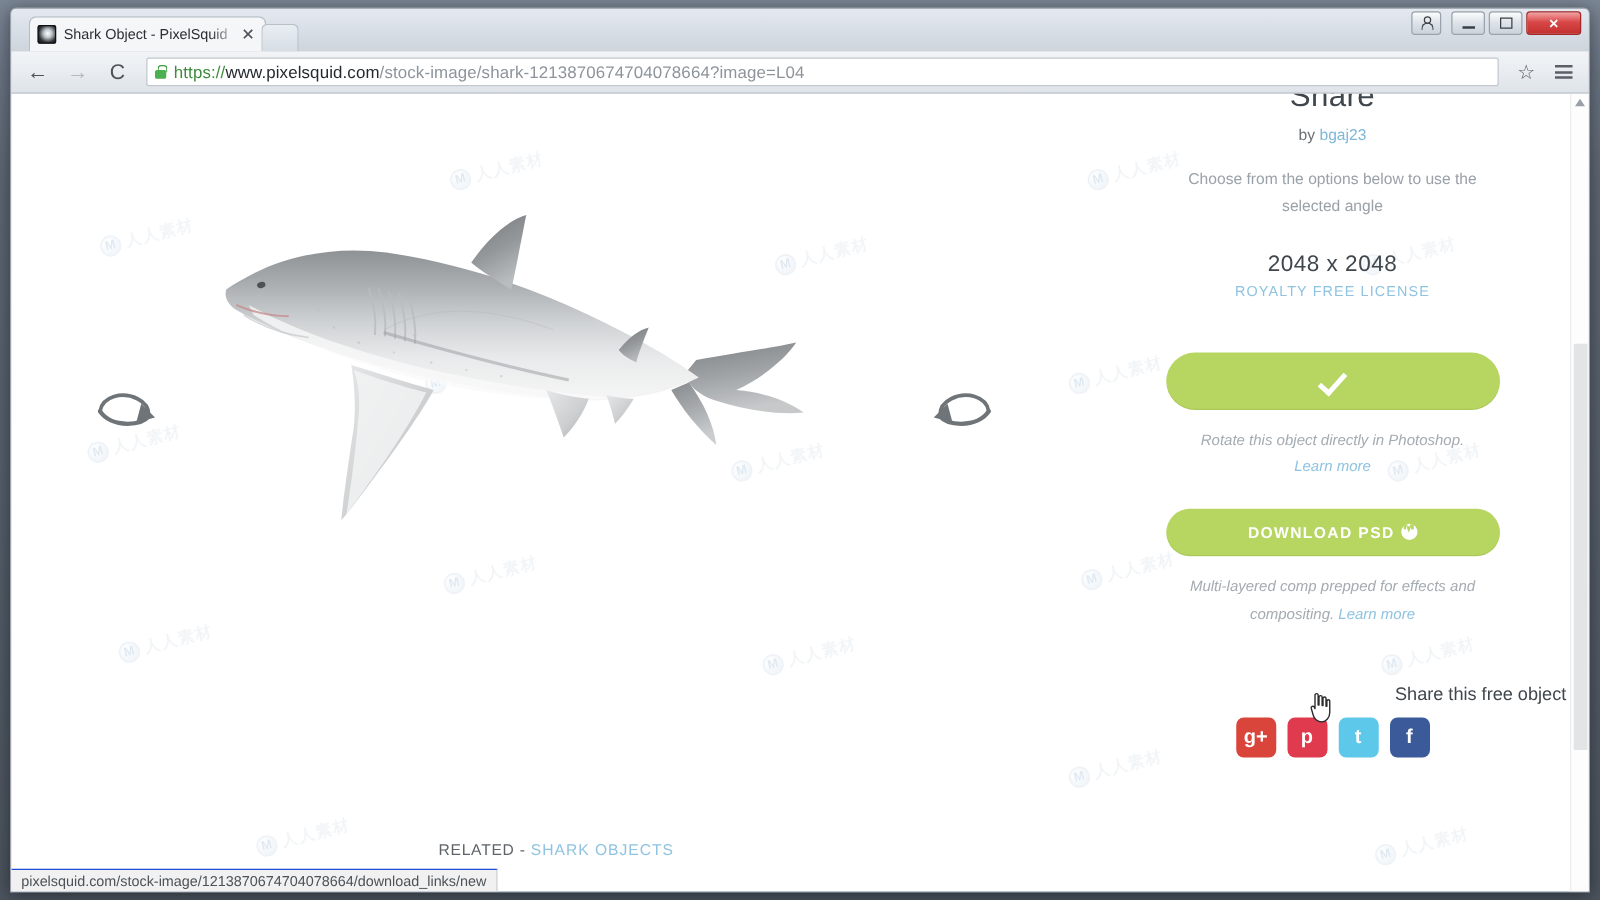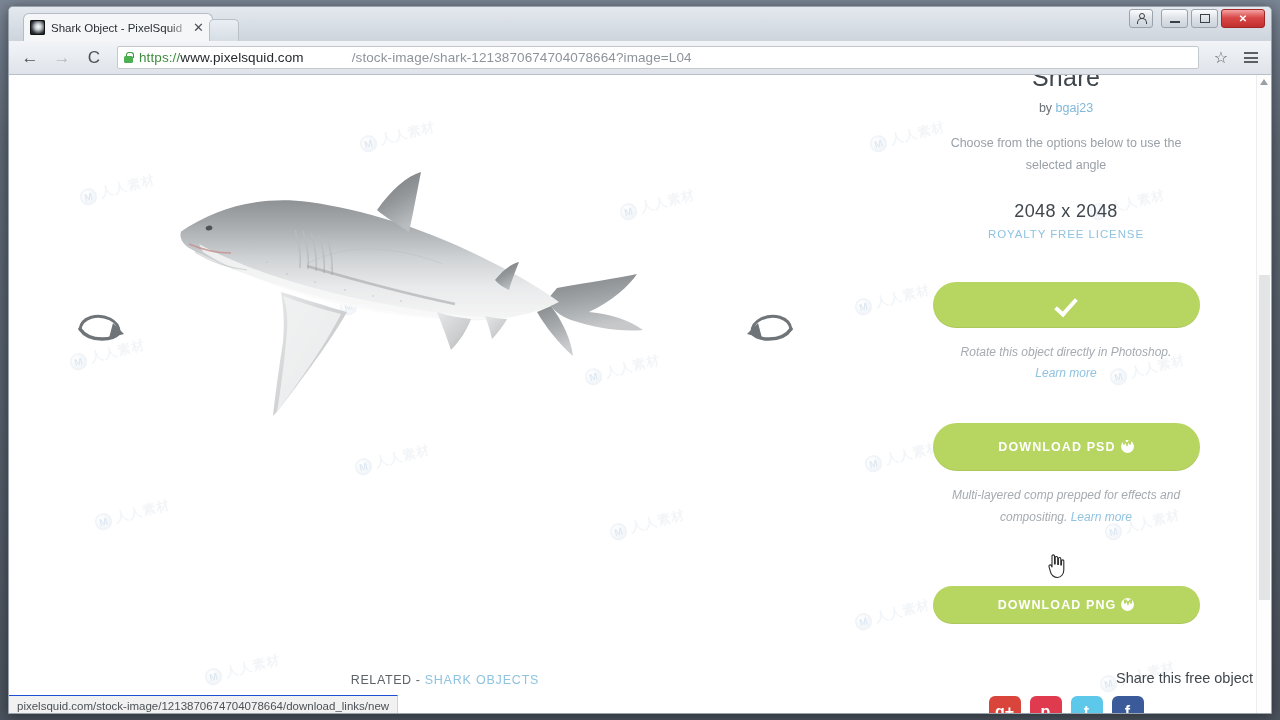--- a/index.html
+++ b/index.html
@@ -107,21 +107,21 @@
     display: flex; align-items: center; padding: 0 6px; overflow: hidden;
   }
   .lock {
     width: 9px; height: 11px; position: relative; margin-right: 6px; flex: 0 0 9px;
   }
   .lock::before { content:""; position:absolute; left:1.5px; top:0; width:6px; height:5px; border:1.4px solid #3c9a3c; border-bottom:none; border-radius:3px 3px 0 0; }
   .lock::after  { content:""; position:absolute; left:0; top:4px; width:9px; height:7px; background:#4caf50; border-radius:1.5px; }
   #url { font-size: 13.5px; white-space: nowrap; letter-spacing: .1px; }
   #url .scheme { color: #3f8c3f; }
   #url .host   { color: #24292d; }
-  #url .path   { color: #8d949b; margin-left: 48px; }
+  #url .path   { color: #8d949b; }
   .tbicon { width: 24px; height: 24px; display:flex; align-items:center; justify-content:center; color:#5a6066; }
   #hamburger { display:flex; flex-direction:column; gap:2.5px; }
   #hamburger i { display:block; width:14px; height:2px; background:#5a6066; }
 
   
   #viewport {
     position: relative; height: 640px; background: #fff; overflow: hidden;
   }
   #page { position: absolute; inset: 0; }
 
@@ -179,21 +179,21 @@
   #license { margin-top: 6px; font-size: 11.5px; letter-spacing: .9px; color: #8fc3e0; }
 
   .greenbtn {
     display: block; width: 267px; margin: 0 auto;
     background: #b7d561; border-radius: 26px;
     color: #fff; font-size: 12.5px; font-weight: 700; letter-spacing: 1.1px;
     text-align: center; border: none; cursor: pointer;
     box-shadow: inset 0 -1px 0 rgba(0,0,0,.06);
   }
   #btn-ps3d { height: 46px; margin-top: 42px; line-height: 46px; }
-  #btn-psd  { height: 48px; margin-top: 38px; line-height: 38px; }
+  #btn-psd  { height: 38px; margin-top: 22px; line-height: 38px; }
   #btn-png  { height: 38px; margin-top: 58px; line-height: 38px; }
   .check { display:inline-block; width:22px; height:12px; border-left:4px solid #fff; border-bottom:4px solid #fff; transform: rotate(-48deg); vertical-align: middle; }
   .dlicon {
     display:inline-block; width:13px; height:13px; border-radius:50%;
     background:#fff; position:relative; vertical-align:-2px; margin-left:5px;
   }
   .dlicon::after {
     content:""; position:absolute; left:4.5px; top:2.5px;
     width:0; height:0; border-left:2px solid transparent; border-right:2px solid transparent;
     border-top:5px solid #b7d561;
@@ -498,23 +498,20 @@
           <a href="#">Learn more</a>
         </div>
 
         <button class="greenbtn" id="btn-psd">
           <span>DOWNLOAD PSD</span><i class="dlicon"></i>
         </button>
         <div class="caption">
           <span>Multi-layered comp prepped for effects and compositing. </span><a href="#">Learn more</a>
         </div>
 
-        <button class="greenbtn" id="btn-png">
-          <span>DOWNLOAD PNG</span><i class="dlicon"></i>
-        </button>
 
         <div id="share-title">Share this free object</div>
         <div id="share-icons">
           <a href="#" class="sicon" style="background:#d9453a">
               <span>g+</span>
             </a>
           <a href="#" class="sicon" style="background:#e03a4f">
               <span>p</span>
             </a>
           <a href="#" class="sicon" style="background:#5ec8ea">

